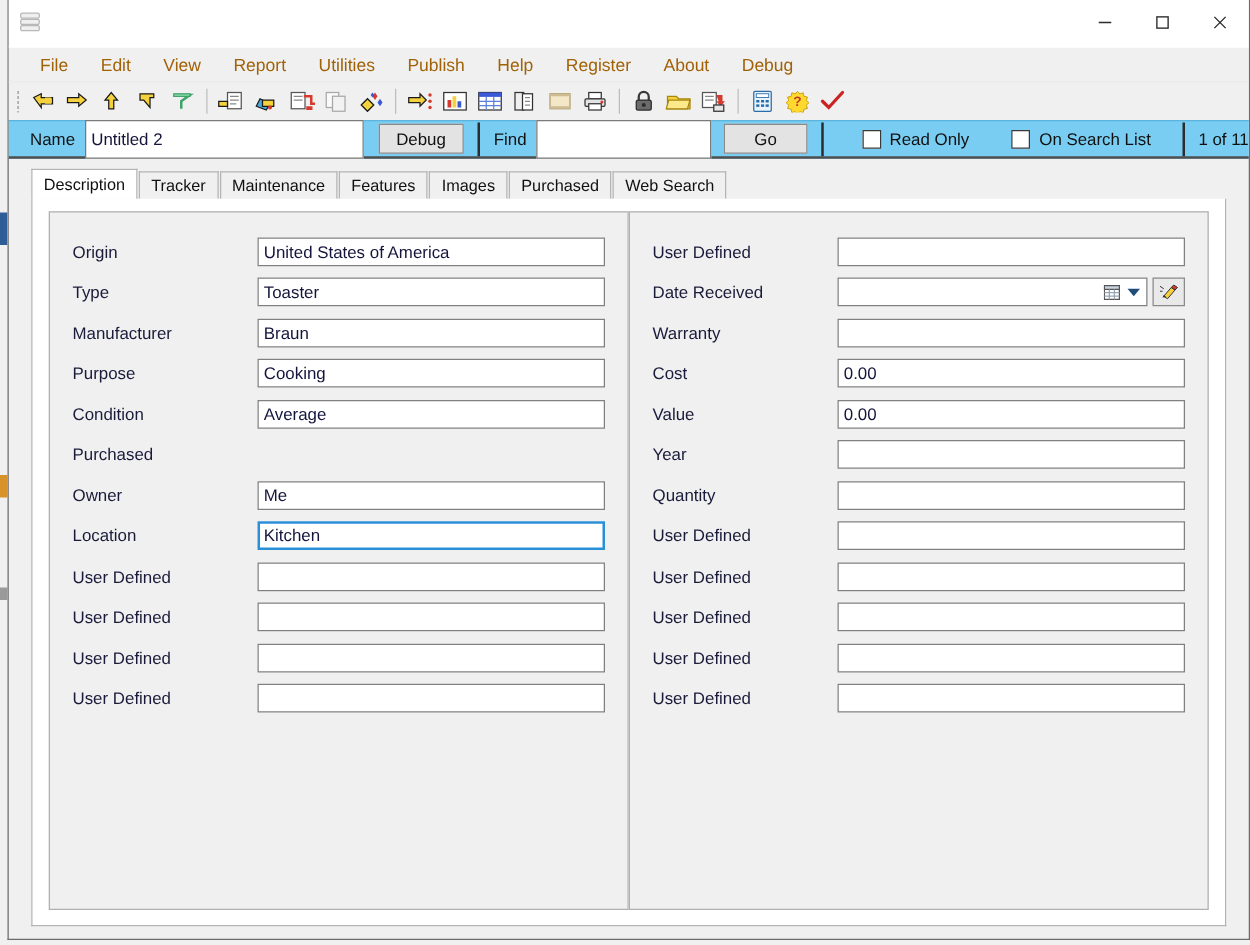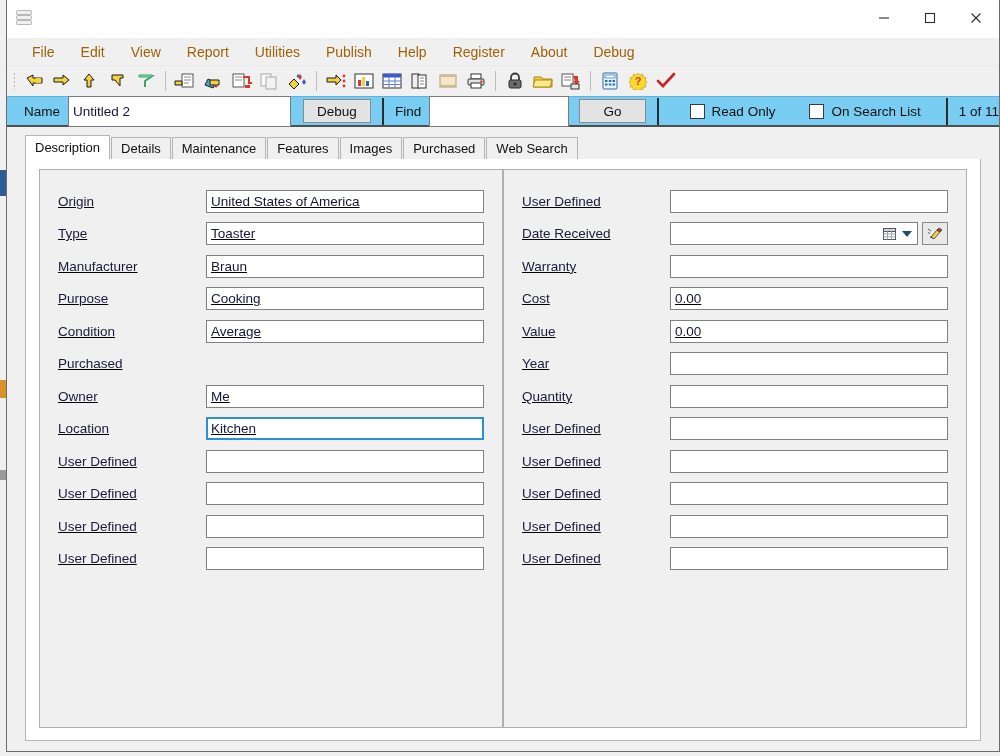--- a/index.html
+++ b/index.html
@@ -139,21 +139,21 @@
 
   
   .content{
     flex:1;margin:0 18px 0 18px;background:#ffffff;
     border:1px solid #b4b4b4;border-top:none;
     position:relative;box-sizing:border-box;
     margin-bottom:10px;
   }
   .panes{
     position:absolute;left:13px;top:10px;right:13px;bottom:12px;
-    display:flex;text-decoration:underline;
+    display:flex;
   }
   .pane{
     flex:1;border:1px solid #b0b0b0;background:#f0f0f0;
     box-sizing:border-box;padding:15px 18px 10px 18px;
   }
   .row{
     display:flex;align-items:center;height:32.5px;
   }
   .row .lbl{
     width:148px;flex:none;font-size:13.5px;color:#1a1a3a;white-space:nowrap;
@@ -430,21 +430,21 @@
       <div class="bb-chk">
         <div class="chkbox"></div>
         <span>On Search List</span>
       </div>
       <div class="bb-sep"></div>
       <div class="bb-count">1 of 11</div>
     </div>
 
     <div class="tabstrip">
       <div class="tab active">Description</div>
-      <div class="tab">Details</div>
+      <div class="tab">Tracker</div>
       <div class="tab">Maintenance</div>
       <div class="tab">Features</div>
       <div class="tab">Images</div>
       <div class="tab">Purchased</div>
       <div class="tab">Web Search</div>
     </div>
 
     <div class="content">
       <div class="panes">
 

